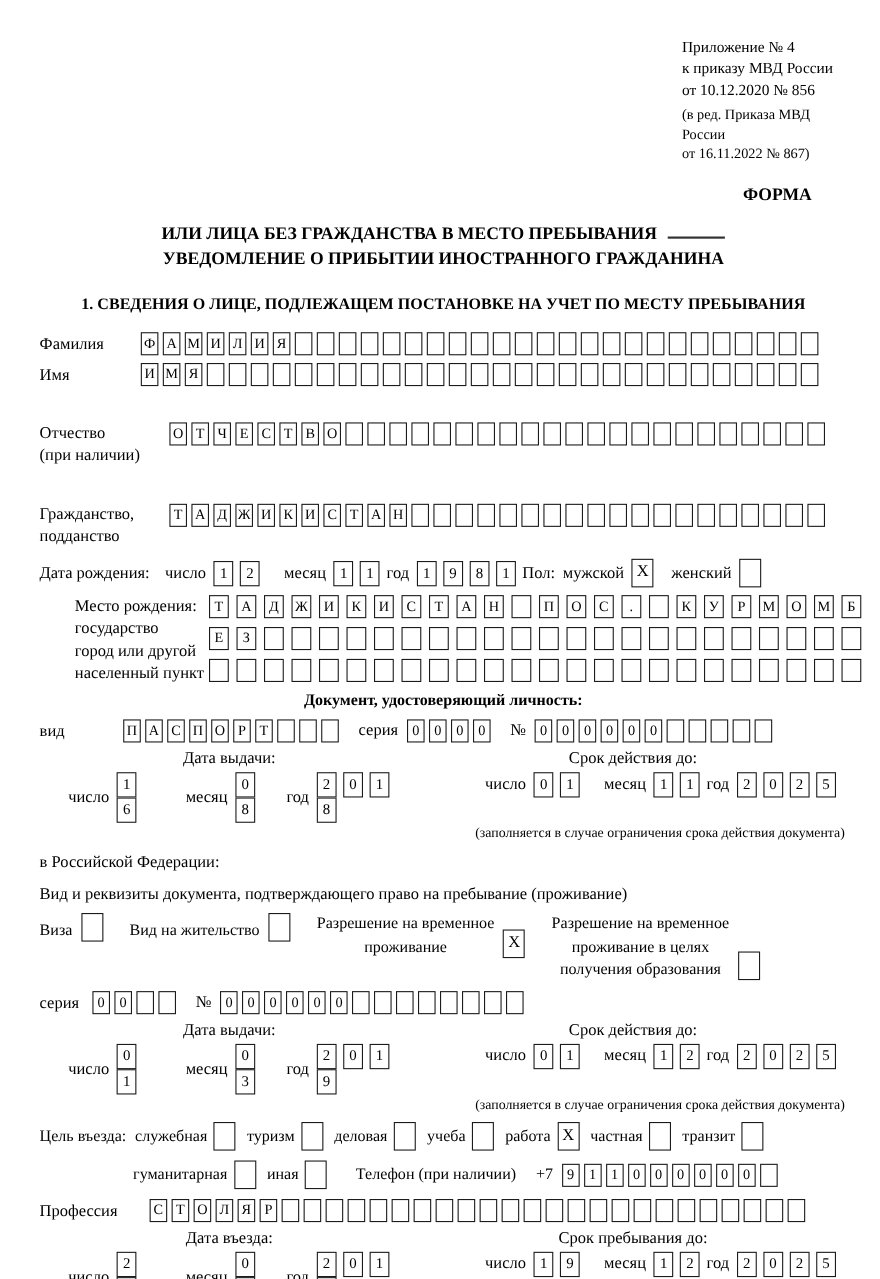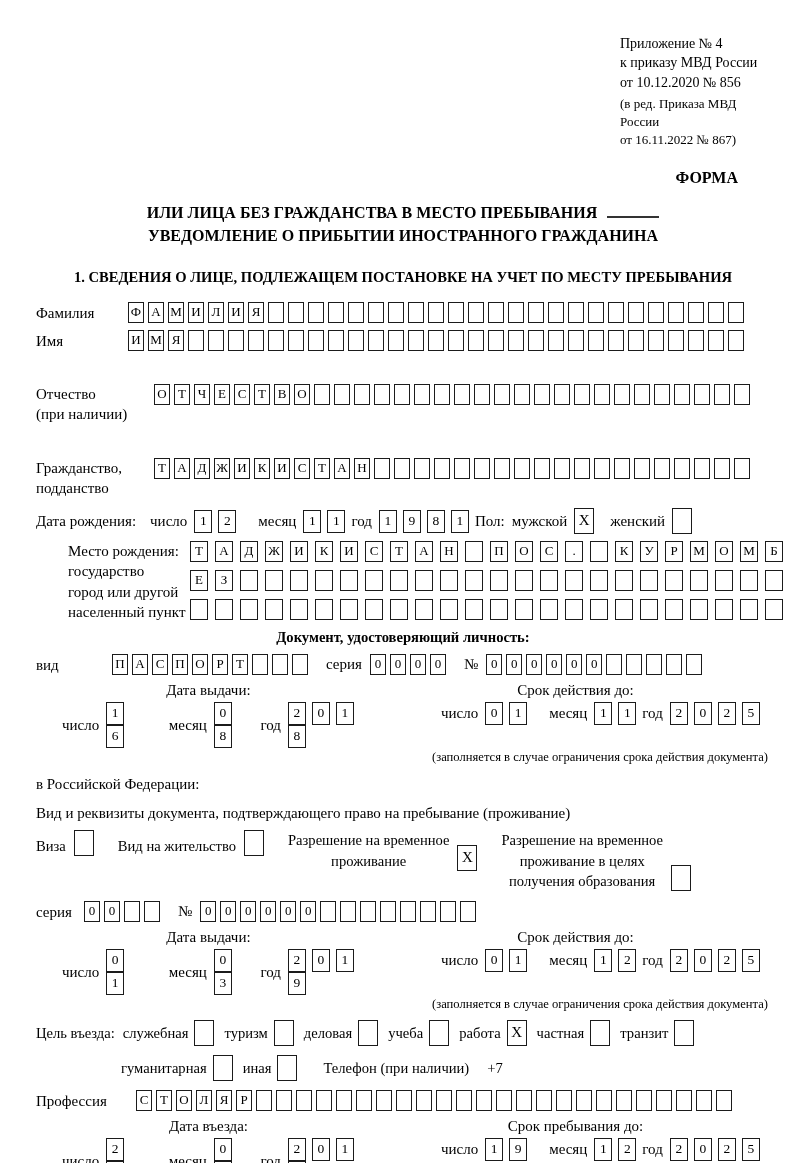--- a/index.html
+++ b/index.html
@@ -277,20 +277,21 @@
     <span class="opt">
         <span class="opt-label">гуманитарная</span>
         <span class="marks"><span class="cell"></span></span>
       </span>
     <span class="opt">
         <span class="opt-label">иная</span>
         <span class="marks"><span class="cell"></span></span>
       </span>
     <span style="margin:0 18px 0 16px;">Телефон (при наличии)</span>
     <span style="margin-right:8px;">+7</span>
+    <span class="cells"><span class="cell">9</span><span class="cell">1</span><span class="cell">1</span><span class="cell">0</span><span class="cell">0</span><span class="cell">0</span><span class="cell">0</span><span class="cell">0</span><span class="cell">0</span><span class="cell"></span></span>
   </div>
 
   <div class="frow">
     <div class="flabel w5">Профессия</div>
     <div class="cells"><span class="cell">С</span><span class="cell">Т</span><span class="cell">О</span><span class="cell">Л</span><span class="cell">Я</span><span class="cell">Р</span><span class="cell"></span><span class="cell"></span><span class="cell"></span><span class="cell"></span><span class="cell"></span><span class="cell"></span><span class="cell"></span><span class="cell"></span><span class="cell"></span><span class="cell"></span><span class="cell"></span><span class="cell"></span><span class="cell"></span><span class="cell"></span><span class="cell"></span><span class="cell"></span><span class="cell"></span><span class="cell"></span><span class="cell"></span><span class="cell"></span><span class="cell"></span><span class="cell"></span><span class="cell"></span><span class="cell"></span></div>
   </div>
 
   <div class="dates">
     <div class="dblock">
       <div class="dhead">Дата въезда:</div>

